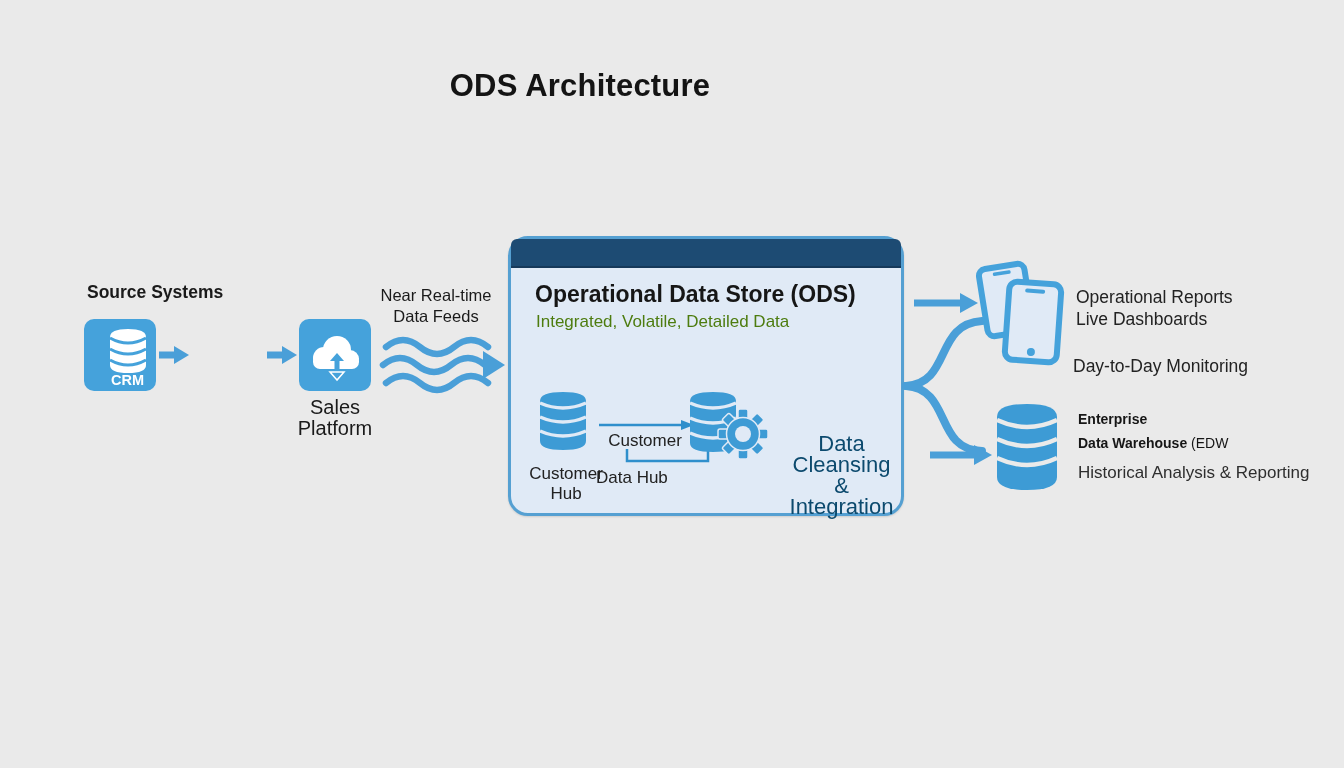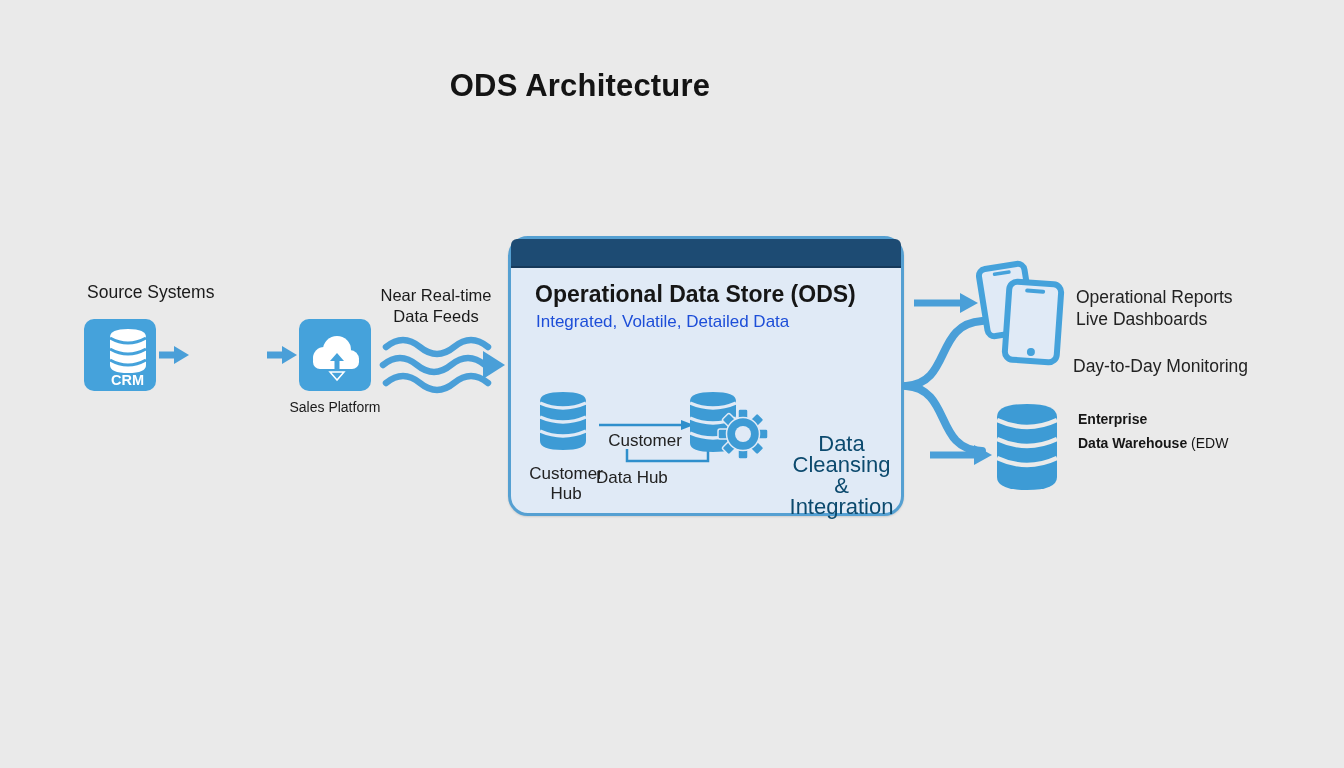--- a/index.html
+++ b/index.html
@@ -13,42 +13,42 @@
     --text-dark:#1b1b1b;
   }
   *{margin:0;padding:0;box-sizing:border-box;}
   html,body{width:1344px;height:768px;}
   body{font-family:"Liberation Sans",sans-serif;background:var(--background);color:var(--text-dark);}
   .canvas{position:relative;width:1344px;height:768px;overflow:hidden;background:var(--background);}
 
   .page-title{position:absolute;left:0;top:68px;width:1160px;text-align:center;
     font-size:31px;font-weight:700;color:#141414;letter-spacing:.2px;}
 
-  .src-label{position:absolute;left:87px;top:282px;font-size:17.5px;color:#1a1a1a;}
+  .src-label{position:absolute;left:87px;top:282px;font-size:17.5px;color:#1a1a1a;font-weight:bold;}
 
   .node{position:absolute;width:72px;height:72px;border-radius:10px;background:var(--accent-blue);
     display:flex;flex-direction:column;align-items:center;justify-content:flex-start;}
   .node svg{display:block;margin-top:4px;}
   .node .node-label{color:#fff;font-weight:700;font-size:14.5px;line-height:14px;margin-top:-2px;}
   .node-crm{left:84px;top:319px;padding-left:15px;}
   .node-erp{left:192px;top:319px;}
   .node-sales{left:299px;top:319px;}
   .sales-caption{position:absolute;left:283px;top:397px;width:104px;text-align:center;
-    font-size:14px;line-height:21px;color:#1a1a1a;}
+    font-size:20px;line-height:21px;color:#1a1a1a;}
 
   .feed-label{position:absolute;left:372px;top:285px;width:128px;text-align:center;
     font-size:16.5px;line-height:21px;color:#1a1a1a;}
 
   .ods-box{position:absolute;left:508px;top:236px;width:396px;height:280px;
     background:var(--ods-body);border:3px solid var(--ods-border);border-radius:20px;
     box-shadow:0 1px 2px rgba(0,0,0,.12);}
   .ods-header{position:absolute;left:0;top:0;right:0;height:29px;background:var(--navy-header);
     border-radius:6px 6px 0 0;border-bottom:2px solid #16395a;}
   .ods-title{position:absolute;left:24px;top:42px;font-size:23px;font-weight:700;color:#161616;}
-  .ods-subtitle{position:absolute;left:25px;top:73px;font-size:17px;color:#1d4ed8;}
+  .ods-subtitle{position:absolute;left:25px;top:73px;font-size:17px;color:#4d7c0f;}
   .ods-flow-label{position:absolute;left:88px;top:192px;width:92px;text-align:center;font-size:17px;color:#222;}
   .ods-flow-label2{position:absolute;left:85px;top:229px;font-size:17px;color:#222;}
   .ods-hub-label{position:absolute;left:18px;top:225px;width:74px;text-align:center;
     font-size:17px;line-height:20px;color:#222;}
   .ods-process-label{position:absolute;left:271px;top:194px;font-size:22px;line-height:21px;color:#0c4a6e;text-align:center;}
 
   .out-reports{position:absolute;left:1076px;top:286px;font-size:17.5px;line-height:22px;color:#222;}
   .out-monitoring{position:absolute;left:1073px;top:356px;font-size:17.5px;color:#222;}
   .edw-title{position:absolute;left:1078px;top:407px;font-size:14px;line-height:24px;color:#161616;}
   .edw-title .b{font-weight:700;}
@@ -201,14 +201,15 @@
 
   <div class="out-reports layer-above">
     <div>Operational Reports</div>
     <div>Live Dashboards</div>
   </div>
   <div class="out-monitoring layer-above">Day-to-Day Monitoring</div>
   <div class="edw-title layer-above">
     <div class="b">Enterprise</div>
     <div><span class="b">Data Warehouse</span><span> (EDW</span></div>
   </div>
+  <div class="edw-caption layer-above">Historical Analysis &amp; Reporting</div>
 
 </div>
 
 </body></html>

